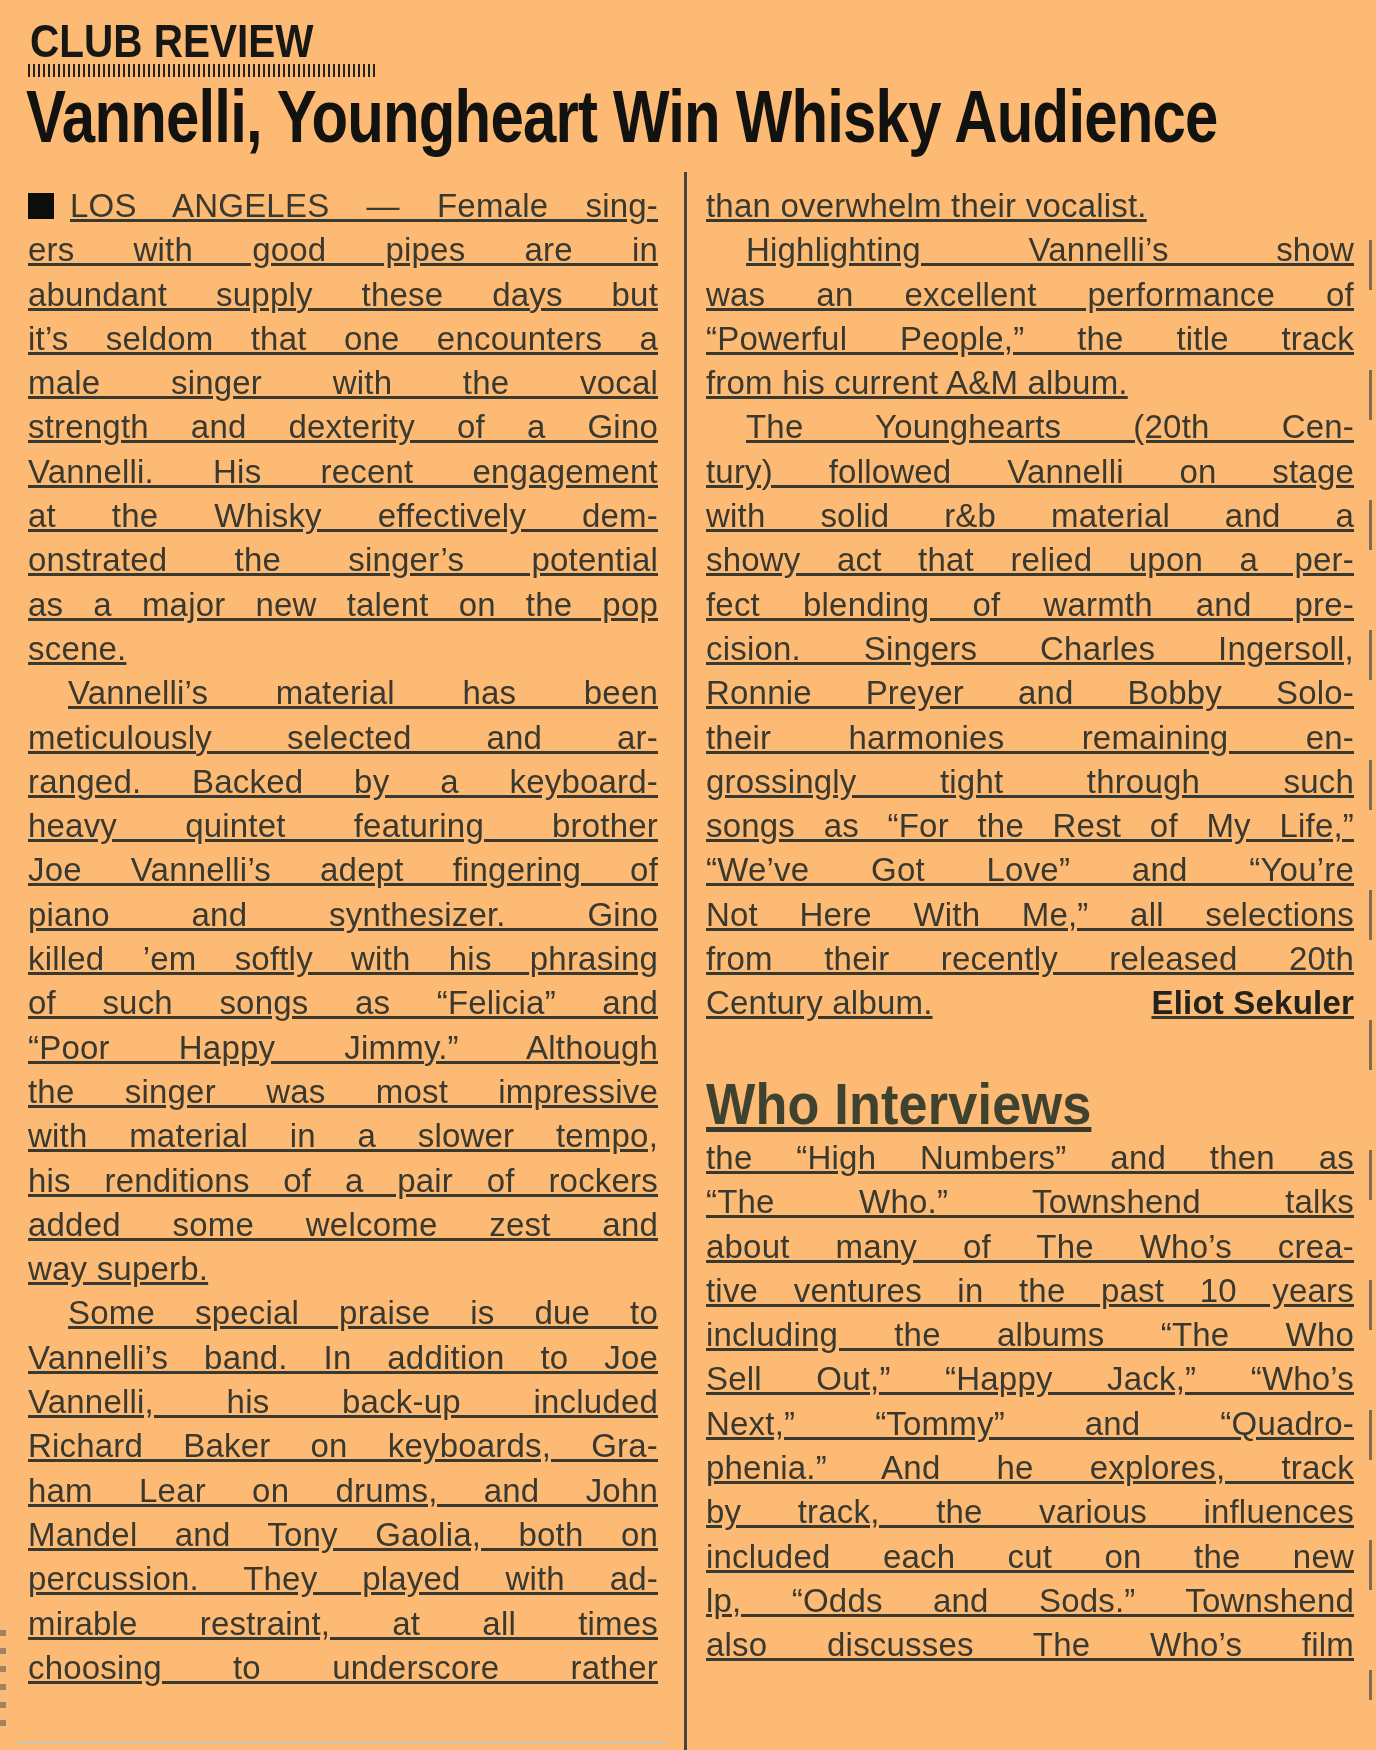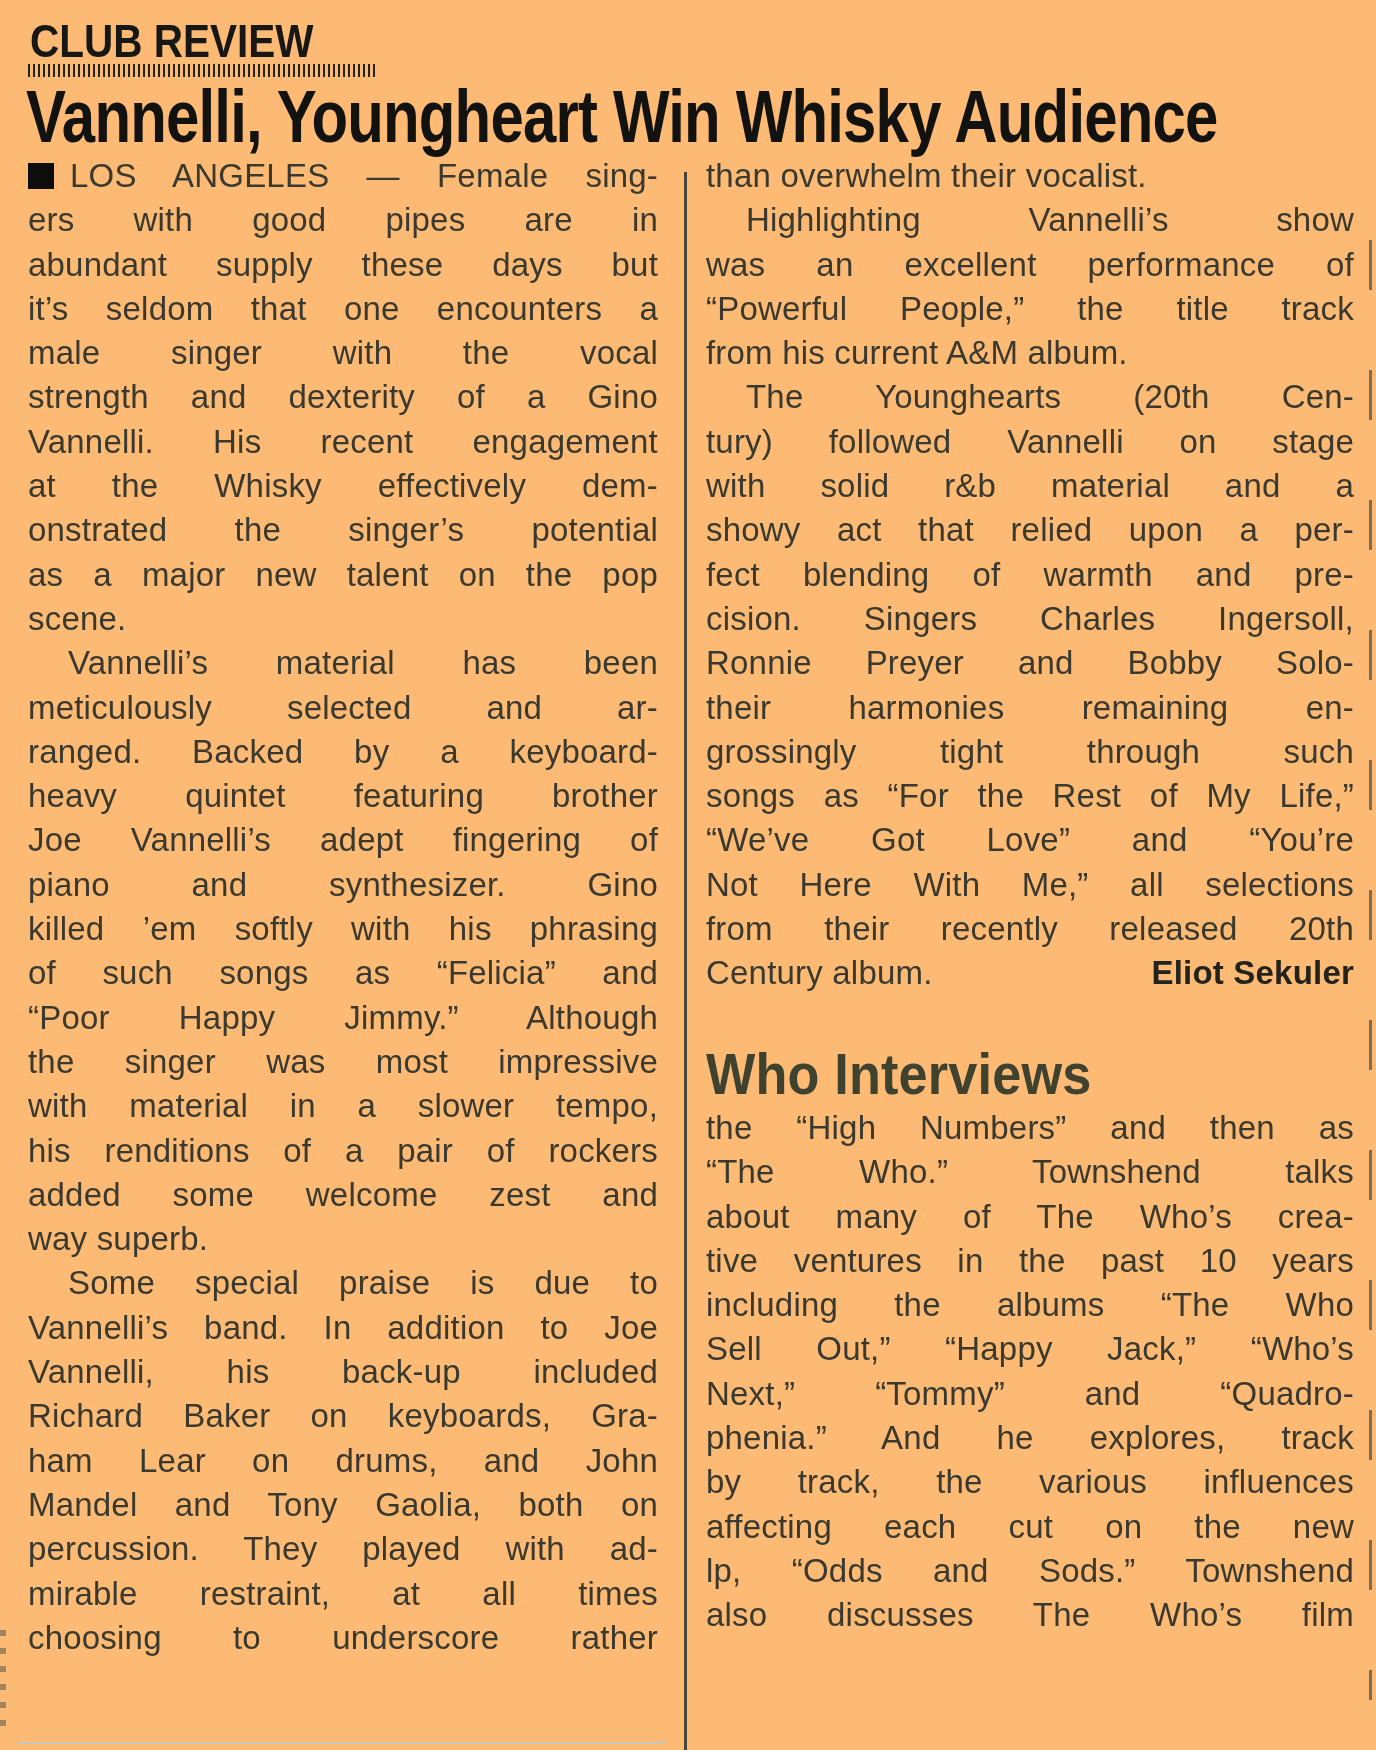--- a/index.html
+++ b/index.html
@@ -16,21 +16,21 @@
   }
   .kicker-rule {
     position:absolute; left:28px; top:64px; width:350px; height:13px;
     background:repeating-linear-gradient(90deg,#23231f 0 2px, rgba(0,0,0,0) 2px 5px);
   }
   .headline {
     position:absolute; left:26px; top:74px; margin:0;
     font-size:74px; font-weight:bold; color:#121210; letter-spacing:-1px;
     transform:scaleX(.81); transform-origin:left top; white-space:nowrap;
   }
-  .col { position:absolute; top:154px; font-size:33px; line-height:44.3px; letter-spacing:.2px; }
+  .col { position:absolute; top:184px; font-size:33px; line-height:44.3px; letter-spacing:.2px;text-decoration:underline; }
   .col.left  { left:28px;  width:630px; }
   .col.right { left:706px; width:648px; }
   .para { margin:0; padding:0; }
   .line { text-align:justify; text-align-last:justify; -moz-text-align-last:justify; }
   .line.lastline { text-align-last:left; -moz-text-align-last:left; }
   .line.indent { text-indent:40px; }
   .sq { display:inline-block; width:26px; height:26px; background:#0d0d0b; margin-right:16px; vertical-align:-2px; }
   .byline-line { display:flex; justify-content:space-between; }
   .byline { font-weight:bold; color:#23231d; }
   .divider { position:absolute; left:684px; top:172px; width:3px; height:1578px; background:#46463e; }
@@ -139,21 +139,21 @@
         <div class="para">
           <div class="line">the “High Numbers” and then as</div>
           <div class="line">“The Who.” Townshend talks</div>
           <div class="line">about many of The Who’s crea-</div>
           <div class="line">tive ventures in the past 10 years</div>
           <div class="line">including the albums “The Who</div>
           <div class="line">Sell Out,” “Happy Jack,” “Who’s</div>
           <div class="line">Next,” “Tommy” and “Quadro-</div>
           <div class="line">phenia.” And he explores, track</div>
           <div class="line">by track, the various influences</div>
-          <div class="line">affecting each cut on the new</div>
+          <div class="line">included each cut on the new</div>
           <div class="line">lp, “Odds and Sods.” Townshend</div>
           <div class="line">also discusses The Who’s film</div>
         </div>
       </div>
   </div>
 
   <div class="edge-dashes"></div>
   <div class="bottom-rule"></div>
   <div class="left-ticks"></div>
 

